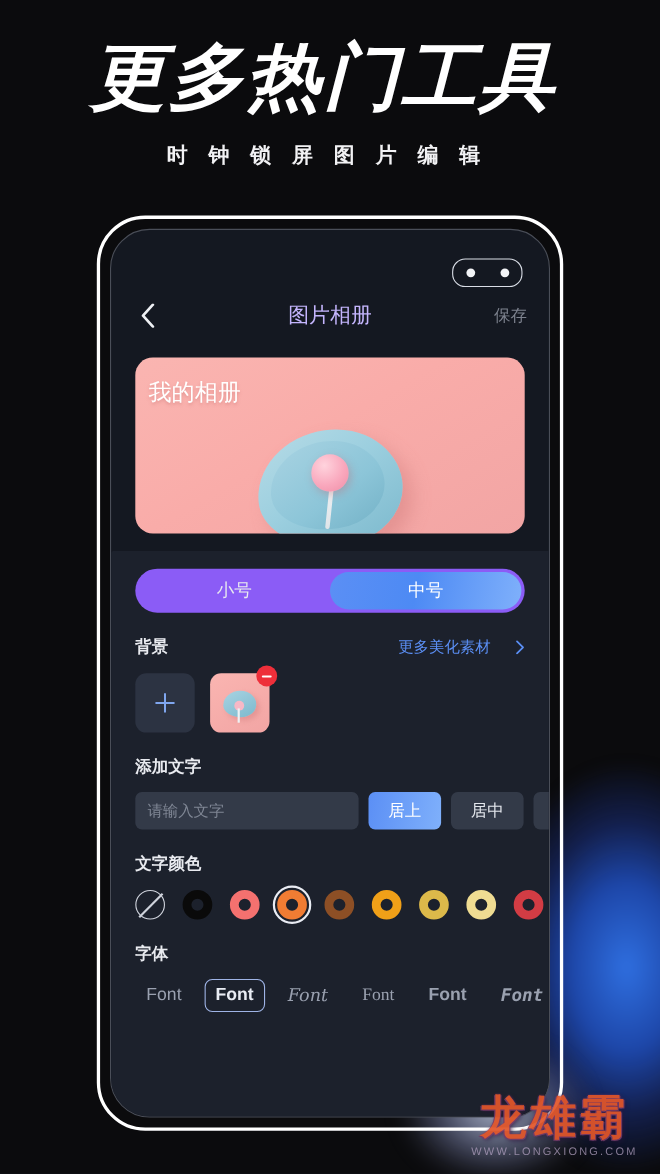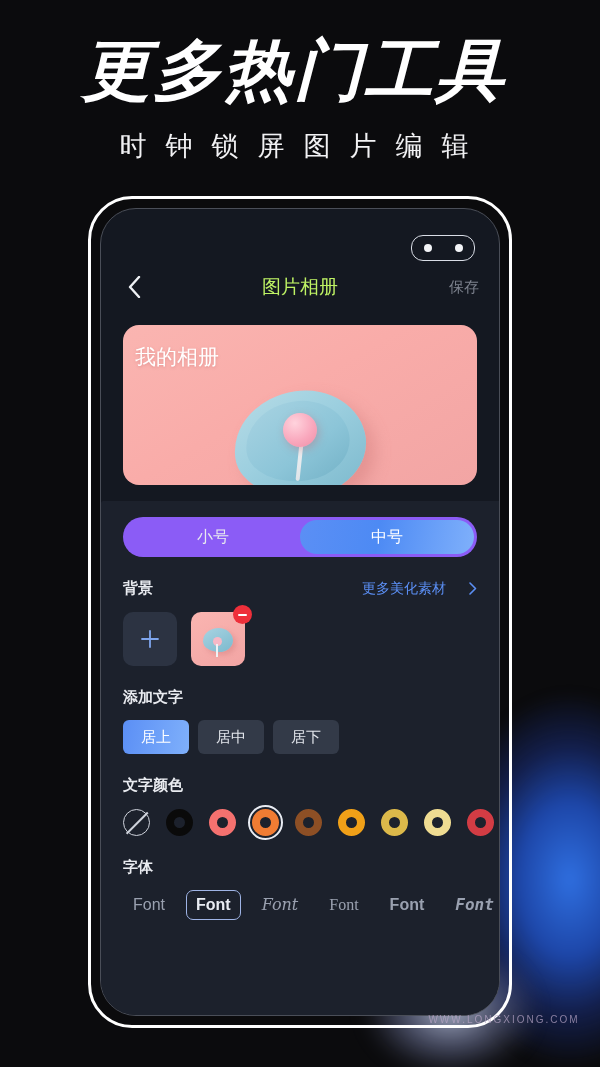--- a/index.html
+++ b/index.html
@@ -30,22 +30,22 @@
   .headline-wrap{position:absolute;top:0;left:0;width:588px;text-align:center;}
   .headline{
     margin:38px 0 0 0;
     font-size:66px;line-height:1;font-weight:bold;font-style:italic;
     color:#ffffff;letter-spacing:2px;
     font-family:"DejaVu Sans","Liberation Sans",sans-serif;
     transform:scaleX(1.04);
   }
   .subline{
     margin:24px 0 0 0;
-    font-size:27px;color:#f2f2f4;letter-spacing:19px;
-    text-indent:19px;font-weight:400;
+    font-size:19px;color:#f2f2f4;letter-spacing:19px;
+    text-indent:19px;font-weight:700;
   }
 
   
   #phone{
     position:absolute;left:88px;top:196px;width:424px;height:832px;
     border:3px solid #ffffff;border-radius:44px;
     box-sizing:border-box;background:transparent;
   }
   #phone-screen{
     position:absolute;left:9px;top:9px;right:9px;bottom:9px;
@@ -63,21 +63,21 @@
   
   #navbar{
     height:52px;margin-top:52px;flex:0 0 auto;
     display:flex;align-items:center;padding:0 20px;box-sizing:border-box;
     position:relative;
   }
   #back-btn{width:26px;height:26px;display:flex;align-items:center;justify-content:center;cursor:pointer;}
   #back-btn svg{display:block;}
   #nav-title{
     position:absolute;left:0;right:0;text-align:center;
-    font-size:19px;color:#bef264;pointer-events:none;
+    font-size:19px;color:#c4b5fd;pointer-events:none;
   }
   #save-btn{margin-left:auto;font-size:15px;color:#7d828e;z-index:2;cursor:pointer;}
 
   
   #preview-wrap{padding:12px 22px 0 22px;flex:0 0 auto;}
   #preview-card{
     position:relative;height:160px;border-radius:16px;overflow:hidden;
     background:linear-gradient(150deg,#fab5b1 0%,#f9aca9 45%,#f2a5a4 100%);
   }
   #preview-title{
@@ -287,20 +287,21 @@
               <span></span>
             </div>
         </div>
       </div>
 
       <div class="section-head">
         <div class="section-title">添加文字</div>
       </div>
 
       <div id="text-row">
+        <input id="text-input" type="text" placeholder="请输入文字" style="">
         <div class="pos-btn active">居上</div>
         <div class="pos-btn">居中</div>
         <div class="pos-btn">居下</div>
       </div>
 
       <div class="section-head">
         <div class="section-title">文字颜色</div>
       </div>
 
       <div id="color-row">
@@ -327,14 +328,15 @@
         <div class="font-chip f-bold">Font</div>
         <div class="font-chip f-slab">Font</div>
 
       </div>
 
     </div>
   </div>
 </div>
 
 <div id="watermark">
+  <div id="watermark-text">龙雄霸</div>
   <div id="watermark-sub">WWW.LONGXIONG.COM</div>
 </div>
 
 </body></html>

